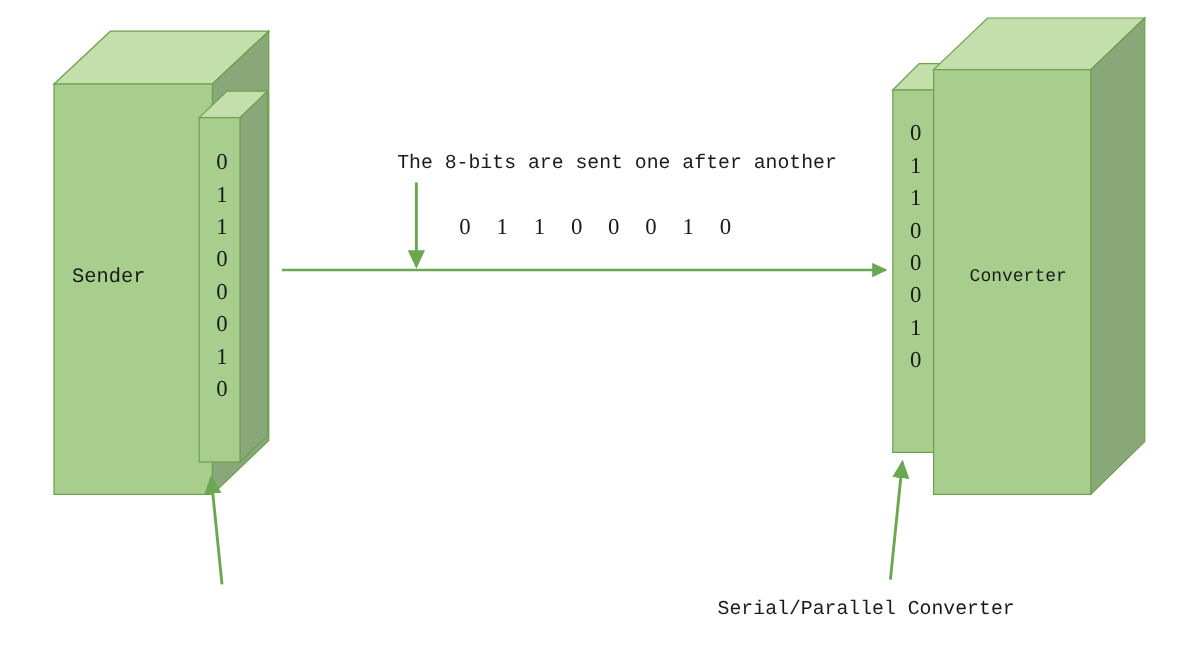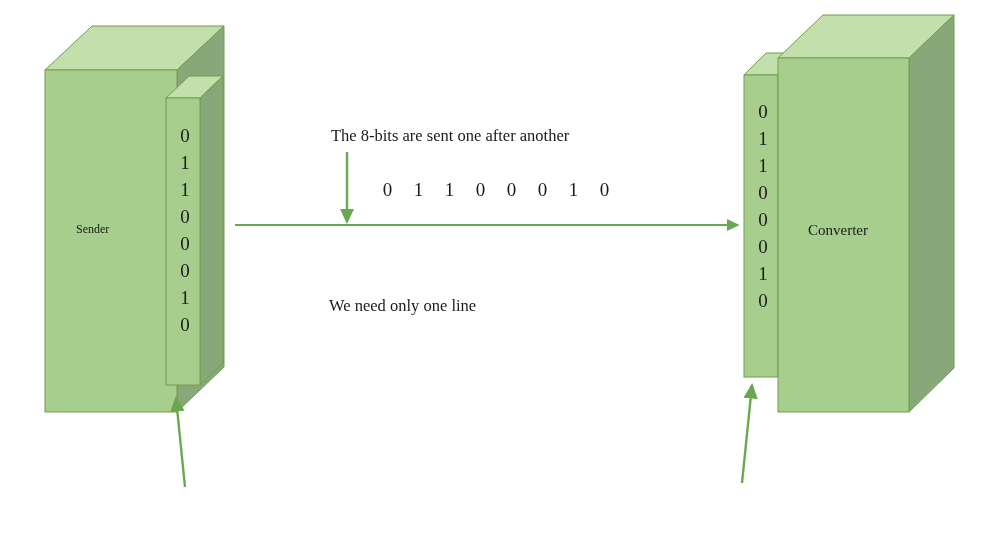--- a/index.html
+++ b/index.html
@@ -24,29 +24,29 @@
     position: absolute;
     left: 0; top: 0;
     width: 999px;
     height: 544px;
   }
 
   
   .lbl {
     position: absolute;
     color: #1a1a1a;
-    font-family: Liberation Serif, serif;
+    font-family: Liberation Mono, monospace;
     white-space: nowrap;
     line-height: 1;
     text-align: center;
   }
   .lbl-sender {
-    left: 76px;
+    left: 60px;
     top: 223px;
-    font-size: 12px;
+    font-size: 17px;
   }
   .lbl-receiver {
     left: 808px;
     top: 223px;
     font-size: 15px;
   }
   .lbl-note-top {
     left: 331px;
     top: 128px;
     font-size: 16.5px;
@@ -159,23 +159,23 @@
 
     <line x1="742" y1="483" x2="752" y2="385" stroke="#6aa84f" stroke-width="2.4" marker-end="url(#arrowGreen)"></line>
   </svg>
 
   <div class="lbl lbl-sender">Sender</div>
 
   <div class="lbl lbl-receiver">Converter</div>
 
   <div class="lbl lbl-note-top">The 8-bits are sent one after another</div>
 
-  <div class="lbl lbl-note-bottom">We need only one line</div>
-
-
+
+
+  <div class="lbl lbl-conv-right">Serial/Parallel Converter</div>
 
   <div class="bitcol bitcol-sender">
       <span class="bit">0</span>
       <span class="bit">1</span>
       <span class="bit">1</span>
       <span class="bit">0</span>
       <span class="bit">0</span>
       <span class="bit">0</span>
       <span class="bit">1</span>
       <span class="bit">0</span>

